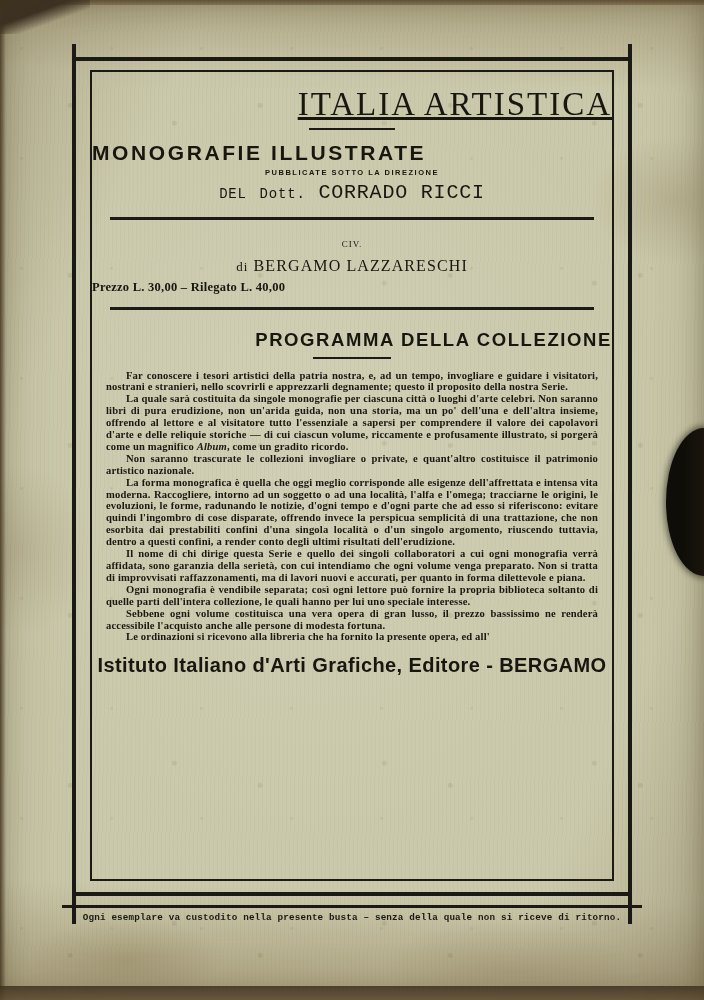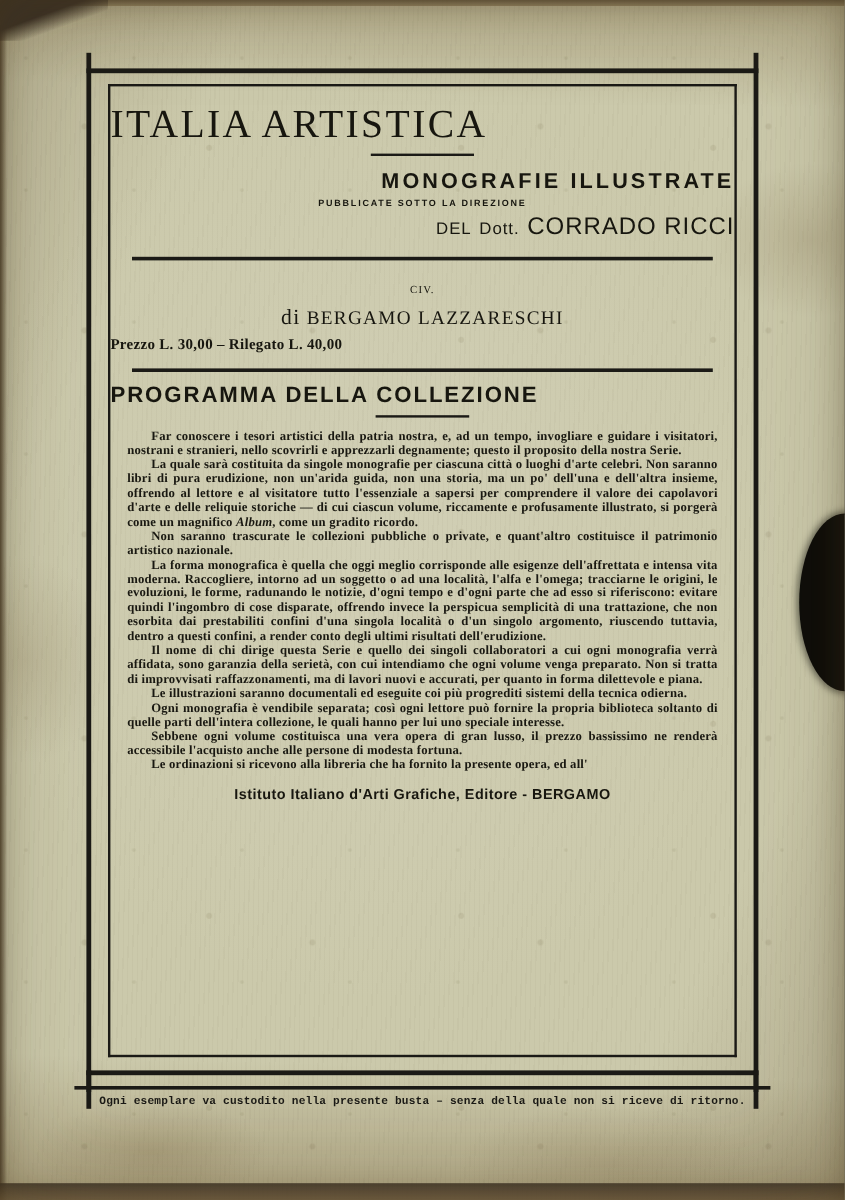--- a/index.html
+++ b/index.html
@@ -58,51 +58,52 @@
   .inner-r { left: 612px; top: 70px;  width: 2px;   height: 811px; }
 
   
   #content {
     position: absolute;
     left: 92px; top: 72px;
     width: 520px; height: 807px;
     color: #17160f;
   }
   .masthead {
-    text-align: left;
+    text-align: right;
     font-family: "Liberation Serif", serif;
     font-size: 33px;
     letter-spacing: 2.0px;
     margin-top: 16px;
     line-height: 1;
     font-weight: 400;
+    text-decoration: underline;
   }
   .short-rule {
     width: 86px; height: 2px; background: #1b1a16;
     margin: 7px auto 12px auto;
   }
   .subhead {
-    text-align: right;
+    text-align: left;
     font-family: "Liberation Sans", sans-serif;
-    font-size: 18px;
+    font-size: 21px;
     font-weight: 700;
     letter-spacing: 2.6px;
     line-height: 1;
   }
   .pubblicate {
     text-align: center;
     font-family: "Liberation Sans", sans-serif;
     font-size: 7.5px;
     font-weight: 700;
     letter-spacing: 1.5px;
     margin-top: 5px;
   }
   .director {
-    text-align: right;
-    font-family: Liberation Sans, sans-serif;
+    text-align: center;
+    font-family: Liberation Mono, monospace;
     font-size: 20px;
     letter-spacing: 0.8px;
     margin-top: 4px;
   }
   .director .sm { font-size: 14px; }
   .long-rule {
     height: 3px; background: #1b1a16;
     margin: 13px 18px 0 18px;
   }
   .volnum {
@@ -122,21 +123,21 @@
     line-height: 0.95;
     margin-top: 4px;
   }
   .author {
     text-align: center;
     font-family: "Liberation Serif", serif;
     font-size: 16px;
     letter-spacing: 1.1px;
     margin-top: 8px;
   }
-  .author .di { font-size: 18px; }
+  .author .di { font-size: 13px; }
   .illus {
     text-align: center;
     font-family: "Liberation Serif", serif;
     font-size: 12.5px;
     font-weight: 700;
     letter-spacing: 0.25px;
     margin-top: 7px;
   }
   .price {
     text-align: left;
@@ -144,47 +145,47 @@
     font-size: 12.5px;
     font-weight: 700;
     letter-spacing: 0.25px;
     margin-top: 5px;
   }
   .long-rule2 {
     height: 3px; background: #1b1a16;
     margin: 12px 18px 0 18px;
   }
   .programma {
-    text-align: left;
+    text-align: right;
     font-family: "Liberation Sans", sans-serif;
     font-size: 18.5px;
     font-weight: 700;
     letter-spacing: 1.6px;
-    margin-top: 8px;
+    margin-top: 19px;
   }
   .short-rule2 {
     width: 78px; height: 1.5px; background: #1b1a16;
     margin: 6px auto 0 auto;
   }
   #body-text {
     margin: 11px 14px 2px 14px;
     font-family: "Liberation Serif", serif;
     font-size: 10.6px;
     line-height: 11.9px;
     text-align: justify;
     font-weight: 600;
     letter-spacing: 0.15px;
     color: #191811;
   }
   #body-text p { margin: 0; text-indent: 20px; }
   #body-text p i { font-style: italic; }
   .publisher {
     text-align: center;
     font-family: "Liberation Sans", sans-serif;
-    font-size: 12px;
+    font-size: 20px;
     font-weight: 700;
     letter-spacing: 0.4px;
     margin-top: 11px;
   }
 
   
   .notice-rule {
     position: absolute;
     left: 62px; top: 905px; width: 580px; height: 3px;
     background: #1b1a16;
@@ -285,24 +286,23 @@
     <div class="price">Prezzo L. 30,00  –  Rilegato L. 40,00</div>
 
     <div class="long-rule2"></div>
 
     <div class="programma">PROGRAMMA DELLA COLLEZIONE</div>
     <div class="short-rule2"></div>
 
     <div id="body-text">
         <p>Far conoscere i tesori artistici della patria nostra, e, ad un tempo, invogliare e guidare i visitatori, nostrani e stranieri, nello scovrirli e apprezzarli degnamente; questo il proposito della nostra Serie.</p>
         <p>La quale sarà costituita da singole monografie per ciascuna città o luoghi d'arte celebri. Non saranno libri di pura erudizione, non un'arida guida, non una storia, ma un po' dell'una e dell'altra insieme, offrendo al lettore e al visitatore tutto l'essenziale a sapersi per comprendere il valore dei capolavori d'arte e delle reliquie storiche — di cui ciascun volume, riccamente e profusamente illustrato, si porgerà come un magnifico <i>Album</i>, come un gradito ricordo.</p>
-        <p>Non saranno trascurate le collezioni pubbliche o private, e quant'altro costituisce il patrimonio artistico nazionale.</p>
+        <p>Non saranno trascurate le collezioni invogliare o private, e quant'altro costituisce il patrimonio artistico nazionale.</p>
         <p>La forma monografica è quella che oggi meglio corrisponde alle esigenze dell'affrettata e intensa vita moderna. Raccogliere, intorno ad un soggetto o ad una località, l'alfa e l'omega; tracciarne le origini, le evoluzioni, le forme, radunando le notizie, d'ogni tempo e d'ogni parte che ad esso si riferiscono: evitare quindi l'ingombro di cose disparate, offrendo invece la perspicua semplicità di una trattazione, che non esorbita dai prestabiliti confini d'una singola località o d'un singolo argomento, riuscendo tuttavia, dentro a questi confini, a render conto degli ultimi risultati dell'erudizione.</p>
         <p>Il nome di chi dirige questa Serie e quello dei singoli collaboratori a cui ogni monografia verrà affidata, sono garanzia della serietà, con cui intendiamo che ogni volume venga preparato. Non si tratta di improvvisati raffazzonamenti, ma di lavori nuovi e accurati, per quanto in forma dilettevole e piana.</p>
-        <p>Le illustrazioni saranno documentali ed eseguite coi più progrediti sistemi della tecnica odierna.</p>
         <p>Ogni monografia è vendibile separata; così ogni lettore può fornire la propria biblioteca soltanto di quelle parti dell'intera collezione, le quali hanno per lui uno speciale interesse.</p>
         <p>Sebbene ogni volume costituisca una vera opera di gran lusso, il prezzo bassissimo ne renderà accessibile l'acquisto anche alle persone di modesta fortuna.</p>
         <p>Le ordinazioni si ricevono alla libreria che ha fornito la presente opera, ed all'</p>
       </div>
 
     <div class="publisher">Istituto Italiano d'Arti Grafiche, Editore - BERGAMO</div>
   </div>
 
   <div class="notice-tick-l"></div>
   <div class="notice-tick-r"></div>

